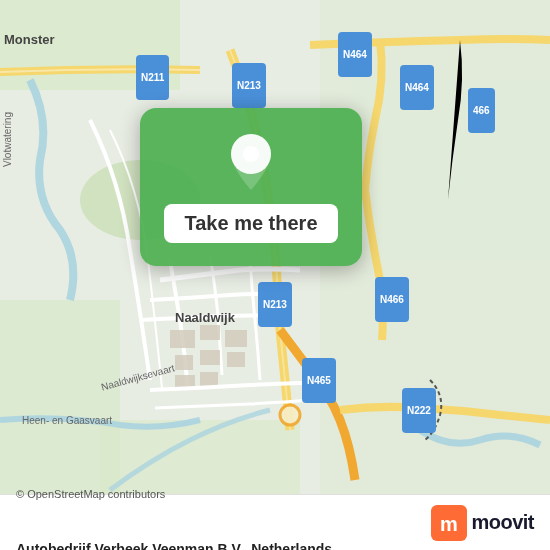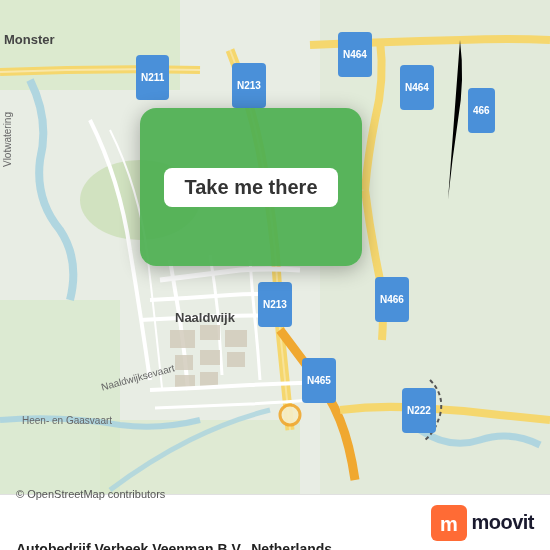--- a/index.html
+++ b/index.html
@@ -18,20 +18,21 @@
       background-color: #e8f0e8;
       overflow: hidden;
     }
 
     
     .popup-card {
       position: absolute;
       background: rgba(76, 175, 80, 0.92);
       border-radius: 16px;
       display: flex;
+      flex-direction: column;
       align-items: center;
       justify-content: center;
       padding: 20px 30px;
       box-shadow: 0 4px 20px rgba(0,0,0,0.3);
       z-index: 10;
     }
 
     .popup-card .pin-icon {
       width: 50px;
       height: 60px;

